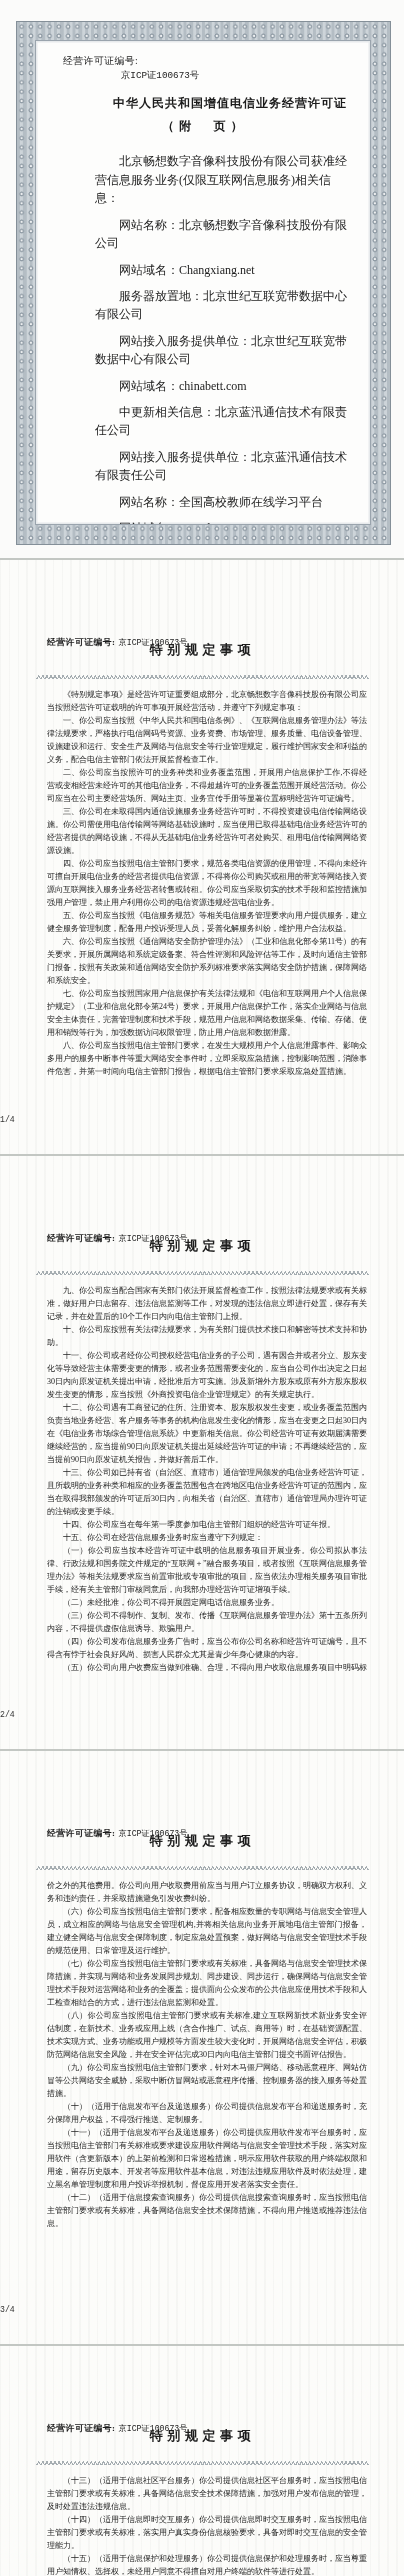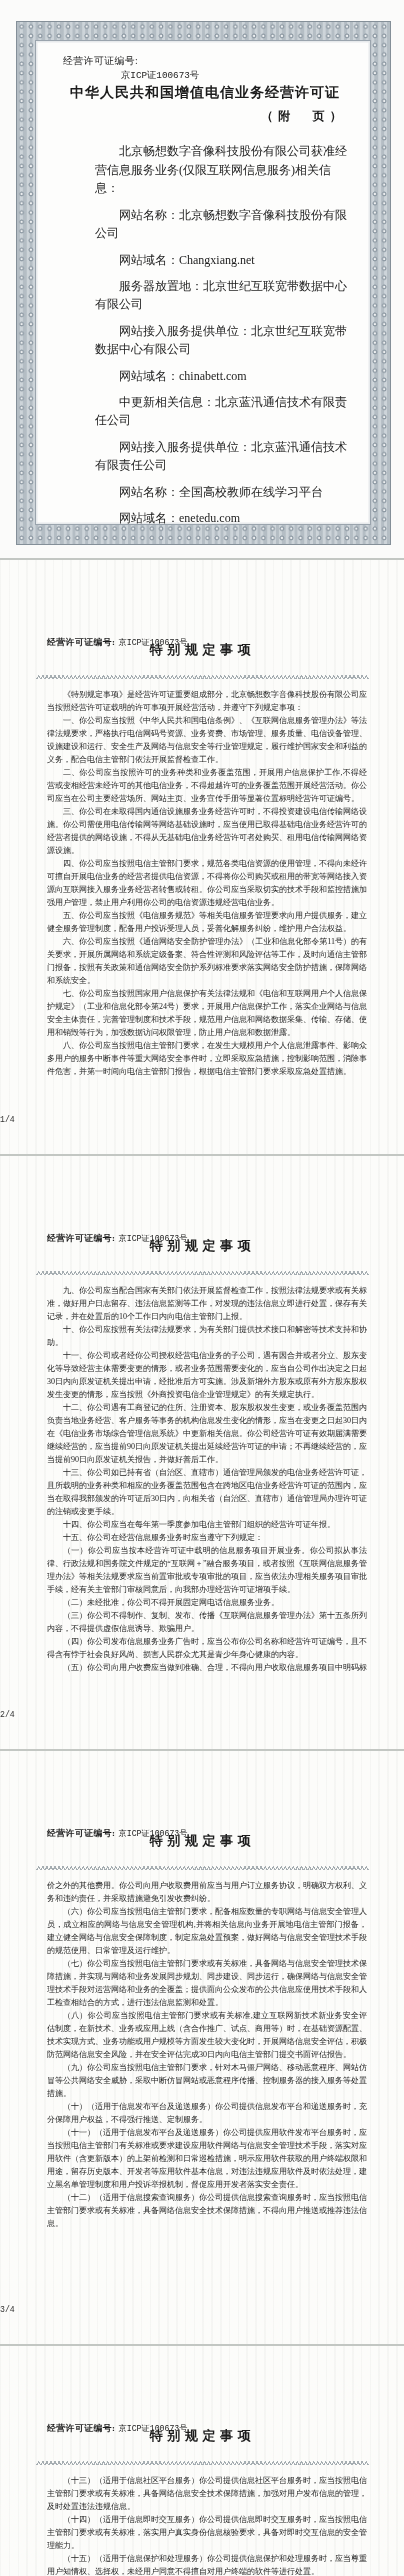--- a/index.html
+++ b/index.html
@@ -30,22 +30,22 @@
     position:absolute;left:18.5px;top:18.5px;right:18.5px;bottom:18.5px;
     background:#fdfdfc;
     border:0.5px solid #9aa4ad;
     box-shadow:inset 0 0 0 1.5px #e7eaec;
     padding:14.4px 23px 0 27px;
     box-sizing:border-box;
     overflow:hidden;
   }
   .cert-no-label{font-size:9.8px;letter-spacing:0.5px;}
   .cert-no-value{font-size:9.3px;margin:1px 0 0 58px;font-family:"Liberation Mono","DejaVu Sans Mono",monospace;}
-  .cert-title{margin-top:2px;text-align:center;font-size:14px;font-weight:bold;letter-spacing:1px;}
-  .cert-subtitle{margin-top:5.2px;text-align:right;font-size:12px;font-weight:bold;letter-spacing:5.2px;}
+  .cert-title{margin-top:13px;text-align:right;font-size:12px;font-weight:bold;letter-spacing:1px;}
+  .cert-subtitle{margin-top:5.2px;text-align:center;font-size:12px;font-weight:bold;letter-spacing:5.2px;}
   .cert-body{margin-top:17.5px;font-size:12px;line-height:1.55;margin-left:32px;}
   .cert-body p{margin:0 0 7.7px 0;text-indent:2em;}
 
   
   .prov{
     position:absolute;left:0;width:405px;
     background:
       repeating-linear-gradient(90deg, rgba(120,125,120,.05) 0 1.5px, rgba(0,0,0,0) 1.5px 8.8px),
       #fcfcfa;
     border-top:2.1px solid #c3c7c3;

